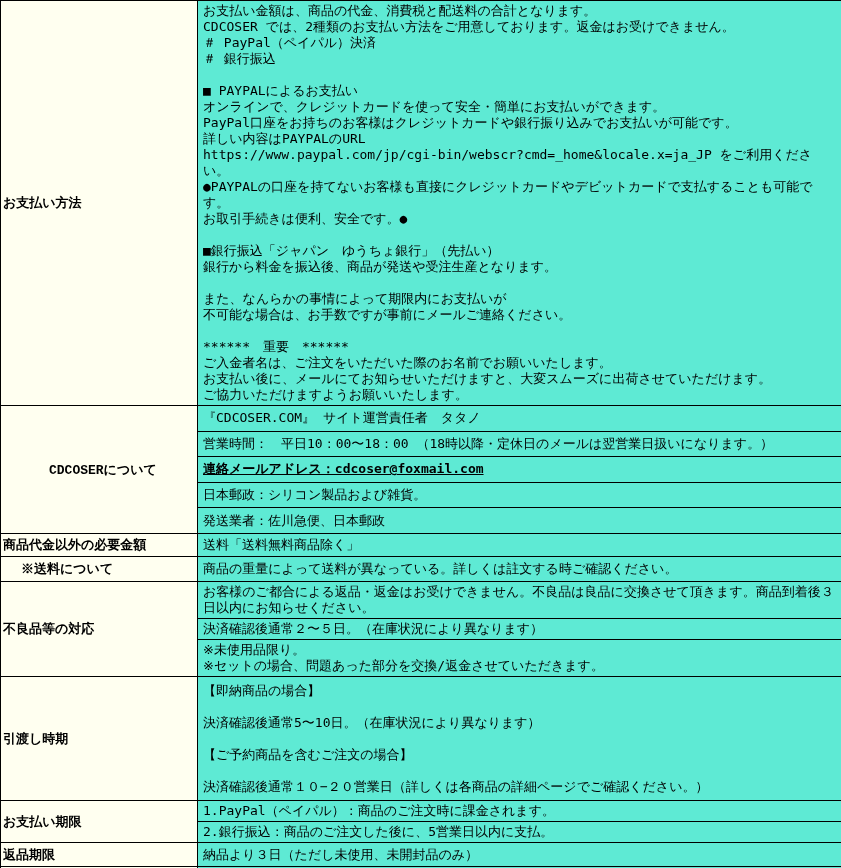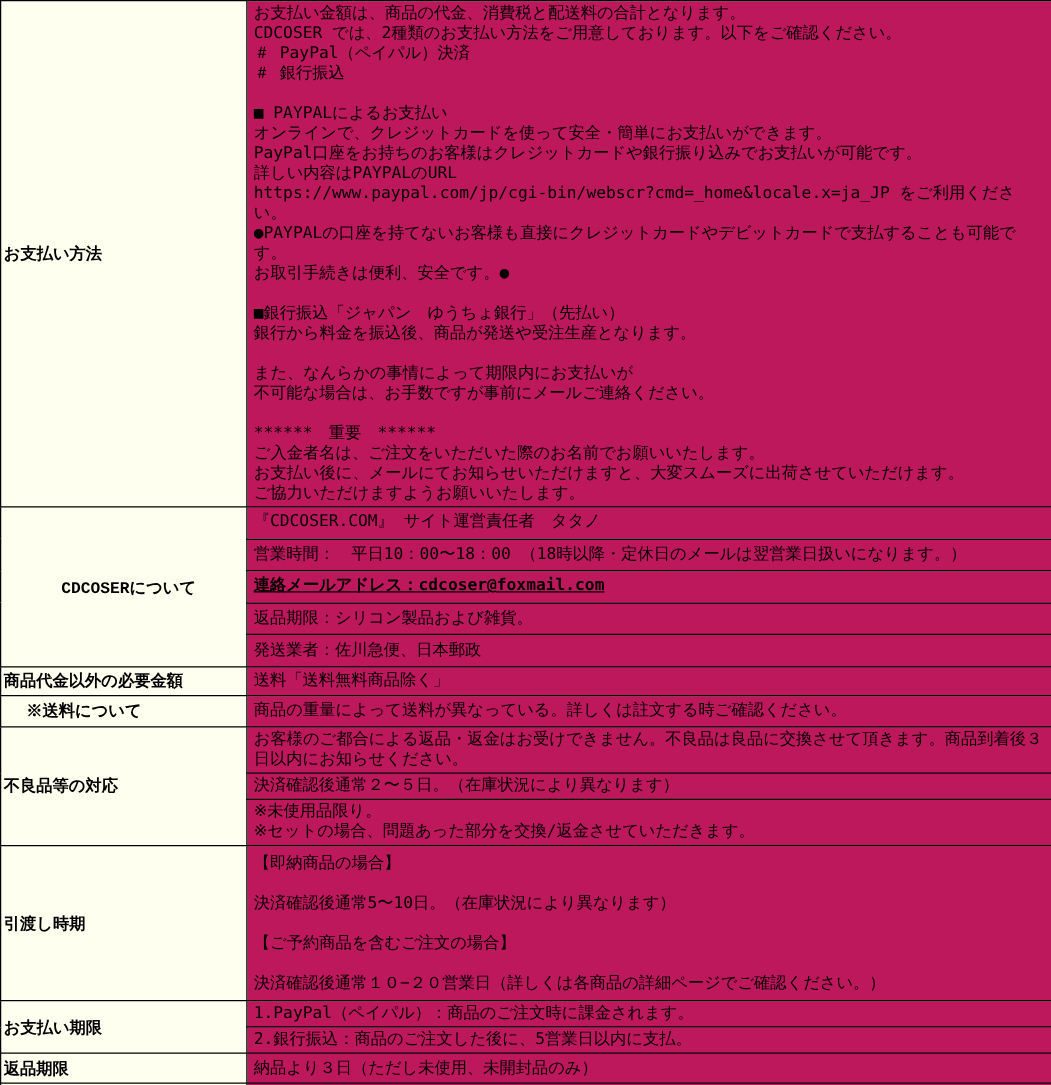--- a/index.html
+++ b/index.html
@@ -28,21 +28,21 @@
   td{border:1px solid var(--border);}
   td.hdr{
     background:var(--header-bg);
     text-align:left;
     vertical-align:middle;
     font-weight:bold;
     padding:2px;
     font-family:Liberation Mono, monospace;
   }
   td.cell{
-    background:#be185d;
+    background:#5eead4;
     padding:2px 5px;
     vertical-align:middle;
   }
   td.cell .line{min-height:16px;line-height:16px;}
   td.bold{font-weight:bold;text-decoration:underline;}
   
   td[data-name="row-header-payment-method"]{height:395px;}
   td[data-name="row-header-about-cdcoser"]{height:128px;padding-left:48px;}
   td[data-name="row-header-extra-fees"]{height:22px;}
   td[data-name="row-header-about-shipping"]{height:25px;padding-left:20px;}
@@ -59,21 +59,21 @@
   <table class="info-table" data-name="shop-info-table">
     <colgroup>
       <col class="col-hdr">
       <col class="col-content">
     </colgroup>
     <tbody data-name="shop-info-table-body">
         <tr data-name="table-row">
           <td class="hdr" rowspan="1" data-name="row-header-payment-method">お支払い方法</td>
           <td class="cell" data-name="content-cell-payment-method-0">
             <div class="line" data-name="text-line">お支払い金額は、商品の代金、消費税と配送料の合計となります。</div>
-            <div class="line" data-name="text-line">CDCOSER では、2種類のお支払い方法をご用意しております。以下をご確認ください。</div>
+            <div class="line" data-name="text-line">CDCOSER では、2種類のお支払い方法をご用意しております。返金はお受けできません。</div>
             <div class="line" data-name="text-line">＃ PayPal（ペイパル）決済</div>
             <div class="line" data-name="text-line">＃ 銀行振込</div>
             <div class="line" data-name="text-line"></div>
             <div class="line" data-name="text-line">■ PAYPALによるお支払い</div>
             <div class="line" data-name="text-line">オンラインで、クレジットカードを使って安全・簡単にお支払いができます。</div>
             <div class="line" data-name="text-line">PayPal口座をお持ちのお客様はクレジットカードや銀行振り込みでお支払いが可能です。</div>
             <div class="line" data-name="text-line">詳しい内容はPAYPALのURL</div>
             <div class="line" data-name="paypal-url-text">https://www.paypal.com/jp/cgi-bin/webscr?cmd=_home&amp;locale.x=ja_JP をご利用ください。</div>
             <div class="line" data-name="text-line">●PAYPALの口座を持てないお客様も直接にクレジットカードやデビットカードで支払することも可能です。</div>
             <div class="line" data-name="text-line">お取引手続きは便利、安全です。●</div>
@@ -101,21 +101,21 @@
             <div class="line" data-name="text-line">営業時間：　平日10：00〜18：00 （18時以降・定休日のメールは翌営業日扱いになります。）</div>
           </td>
         </tr>
         <tr data-name="table-row">
           <td class="cell bold" data-name="content-cell-about-cdcoser-2">
             <div class="line" data-name="contact-email-text">連絡メールアドレス：cdcoser@foxmail.com</div>
           </td>
         </tr>
         <tr data-name="table-row">
           <td class="cell" data-name="content-cell-about-cdcoser-3">
-            <div class="line" data-name="text-line">返品期限：シリコン製品および雑貨。</div>
+            <div class="line" data-name="text-line">日本郵政：シリコン製品および雑貨。</div>
           </td>
         </tr>
         <tr data-name="table-row">
           <td class="cell" data-name="content-cell-about-cdcoser-4">
             <div class="line" data-name="text-line">発送業者：佐川急便、日本郵政</div>
           </td>
         </tr>
         <tr data-name="table-row">
           <td class="hdr" rowspan="1" data-name="row-header-extra-fees">商品代金以外の必要金額</td>
           <td class="cell" data-name="content-cell-extra-fees-0">

